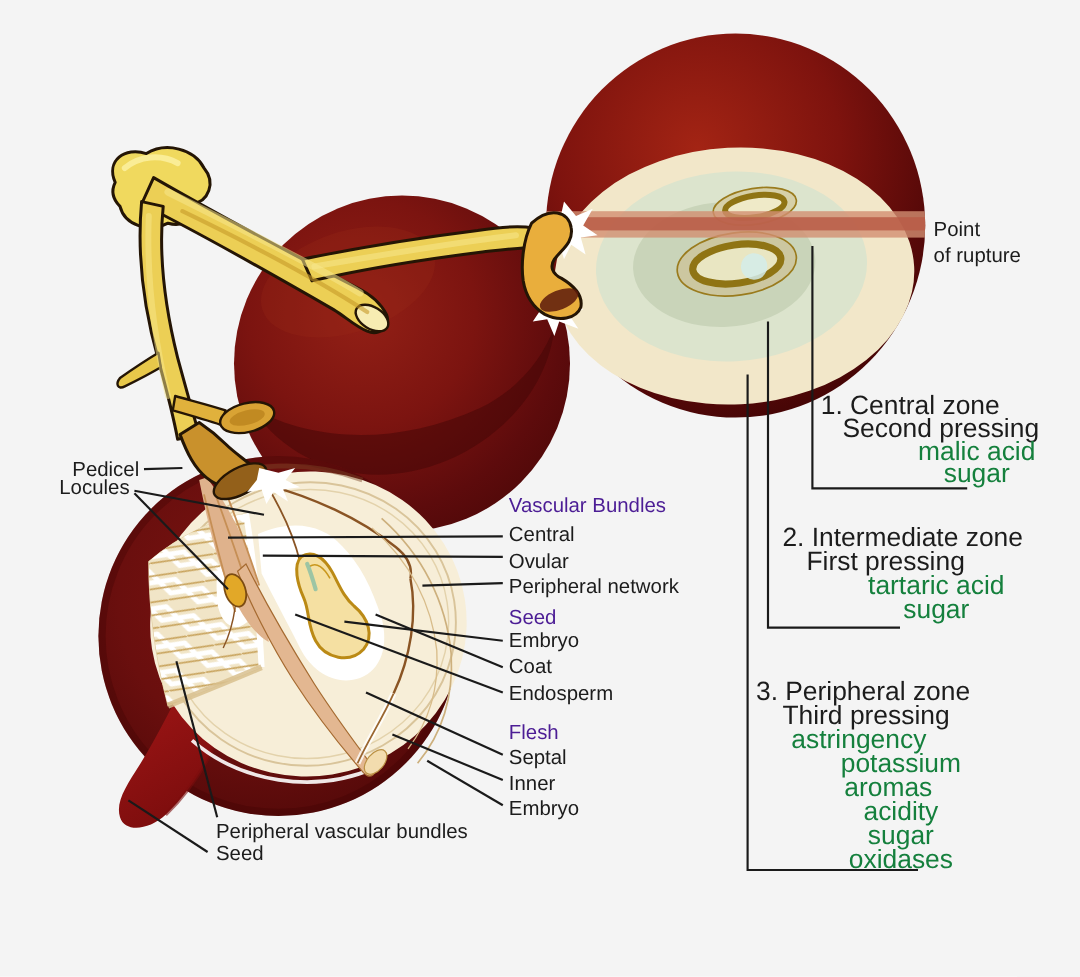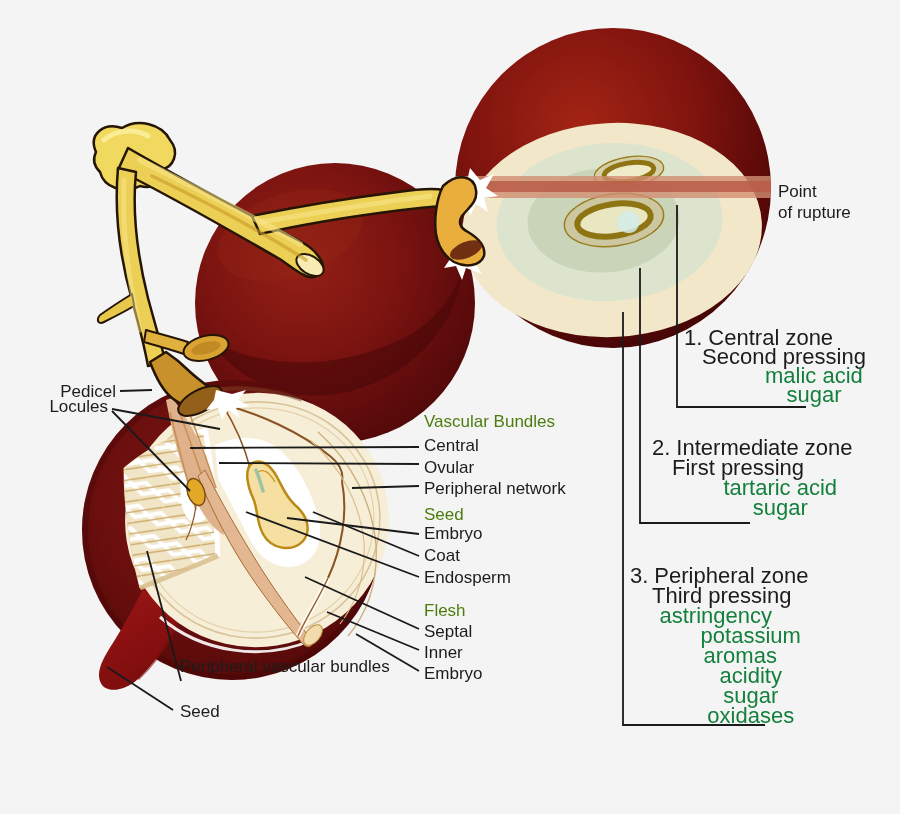--- a/index.html
+++ b/index.html
@@ -2,21 +2,21 @@
 <html><head>
 <meta charset="utf-8">
 <style>
   html,body{margin:0;padding:0;}
   .stage{
     position:relative;width:900px;height:814px;background:#f4f4f4;overflow:hidden;
     font-family:"Liberation Sans","DejaVu Sans",sans-serif;color:#1c1c1c;
   }
   .stage svg{position:absolute;left:0;top:0;}
   .lbl{position:absolute;font-size:17px;line-height:19px;white-space:nowrap;color:#1c1c1c;}
-  .lbl.red{color:#4d7c0f;}
+  .lbl.red{color:#4c1d95;}
   .lbl.right{text-align:right;}
   .zone{position:absolute;font-size:22px;white-space:nowrap;}
   .zone .zl{line-height:19px;}
   .zone.z2 .zl,.zone.z3 .zl{line-height:20px;}
   .zone .gray{color:#15803d;text-align:center;}
   .zone .num{display:inline-block;margin-right:6px;}
 </style>
 </head>
 <body>
 
@@ -209,21 +209,21 @@
   <div class="lbl red" style="left:424px;top:505px">Seed</div>
   <div class="lbl" style="left:424px;top:524px">Embryo</div>
   <div class="lbl" style="left:424px;top:546px">Coat</div>
   <div class="lbl" style="left:424px;top:568px">Endosperm</div>
 
   <div class="lbl red" style="left:424px;top:601px">Flesh</div>
   <div class="lbl" style="left:424px;top:622px">Septal</div>
   <div class="lbl" style="left:424px;top:643px">Inner</div>
   <div class="lbl" style="left:424px;top:664px">Embryo</div>
 
-  <div class="lbl" style="left:180px;top:657px">Peripheral vascular bundles</div>
+  <div class="lbl" style="left:180px;top:683px">Peripheral vascular bundles</div>
   <div class="lbl" style="left:180px;top:702px">Seed</div>
 
   <div class="lbl" style="left:778px;top:181px;line-height:21px">
     <div>Point</div>
     <div>of rupture</div>
   </div>
 
   <div class="zone z1" style="left:677px;top:328px">
     <div class="zl" style="margin-left:7px"><span class="num">1.</span><span>Central zone</span></div>
     <div class="zl" style="margin-left:25px">Second pressing</div>

